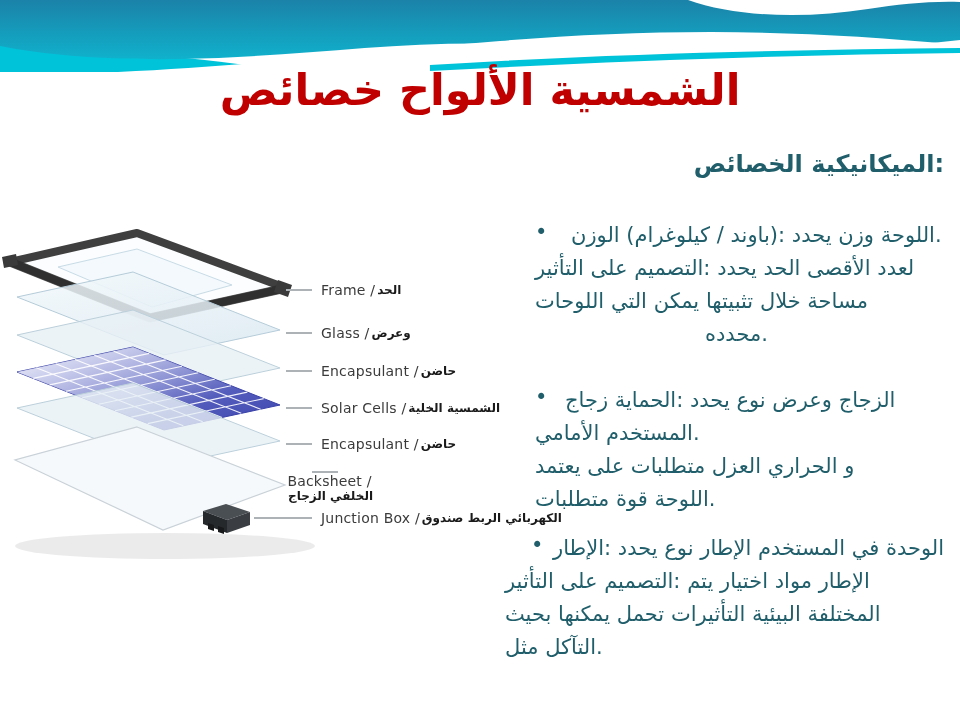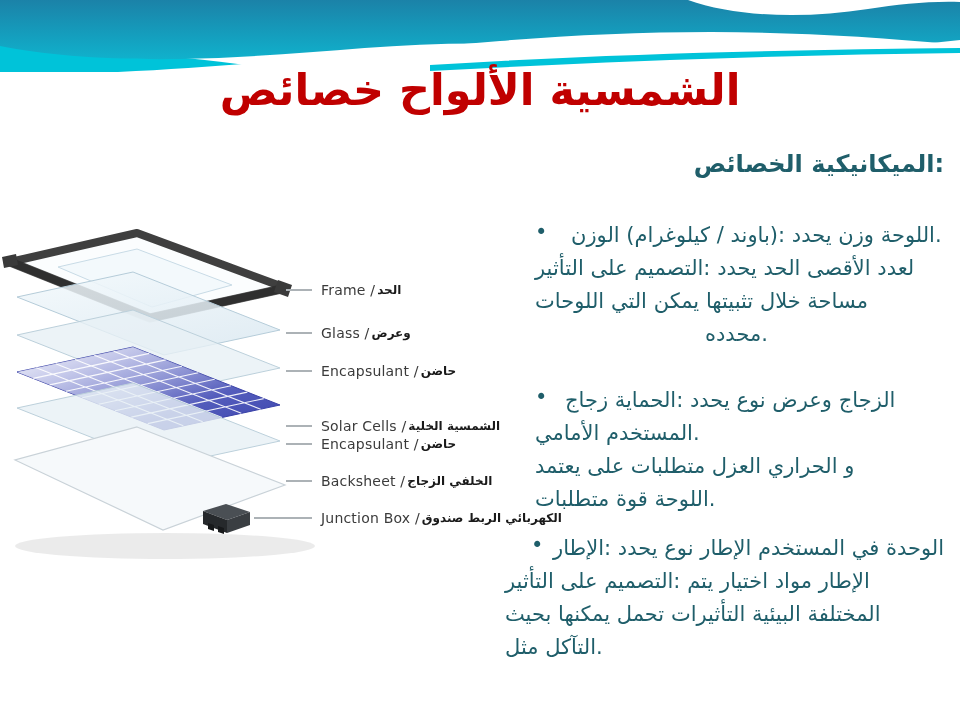--- a/index.html
+++ b/index.html
@@ -163,31 +163,31 @@
     <div class="layer-label" style="top: 323px; left: 286px; text-align: right;">
       <span class="dash"></span>
       <span class="lab-en">Glass / </span>
       <span class="lab-ar">⁦وعرض⁩</span>
     </div>
     <div class="layer-label" style="top: 361px; left: 286px;">
       <span class="dash"></span>
       <span class="lab-en">Encapsulant / </span>
       <span class="lab-ar">⁦حاضن⁩</span>
     </div>
-    <div class="layer-label" style="top: 398px; left: 286px; margin-top: 18px;">
+    <div class="layer-label" style="top: 398px; left: 286px;">
       <span class="dash"></span>
       <span class="lab-en">Solar Cells / </span>
       <span class="lab-ar">⁦الخلية⁩ ⁦الشمسية⁩</span>
     </div>
     <div class="layer-label" style="top: 434px; left: 286px;">
       <span class="dash"></span>
       <span class="lab-en">Encapsulant / </span>
       <span class="lab-ar">⁦حاضن⁩</span>
     </div>
-    <div class="layer-label" style="top: 471px; left: 286px;">
+    <div class="layer-label" style="top: 471px; left: 286px; flex-direction: column;">
       <span class="dash"></span>
       <span class="lab-en">Backsheet / </span>
       <span class="lab-ar">⁦الزجاج⁩ ⁦الخلفي⁩</span>
     </div>
     <div class="layer-label long" style="top: 508px; left: 254px; text-align: center;">
       <span class="dash"></span>
       <span class="lab-en">Junction Box / </span>
       <span class="lab-ar">⁦صندوق⁩ ⁦الربط⁩ ⁦الكهربائي⁩</span>
     </div>
   </div>

